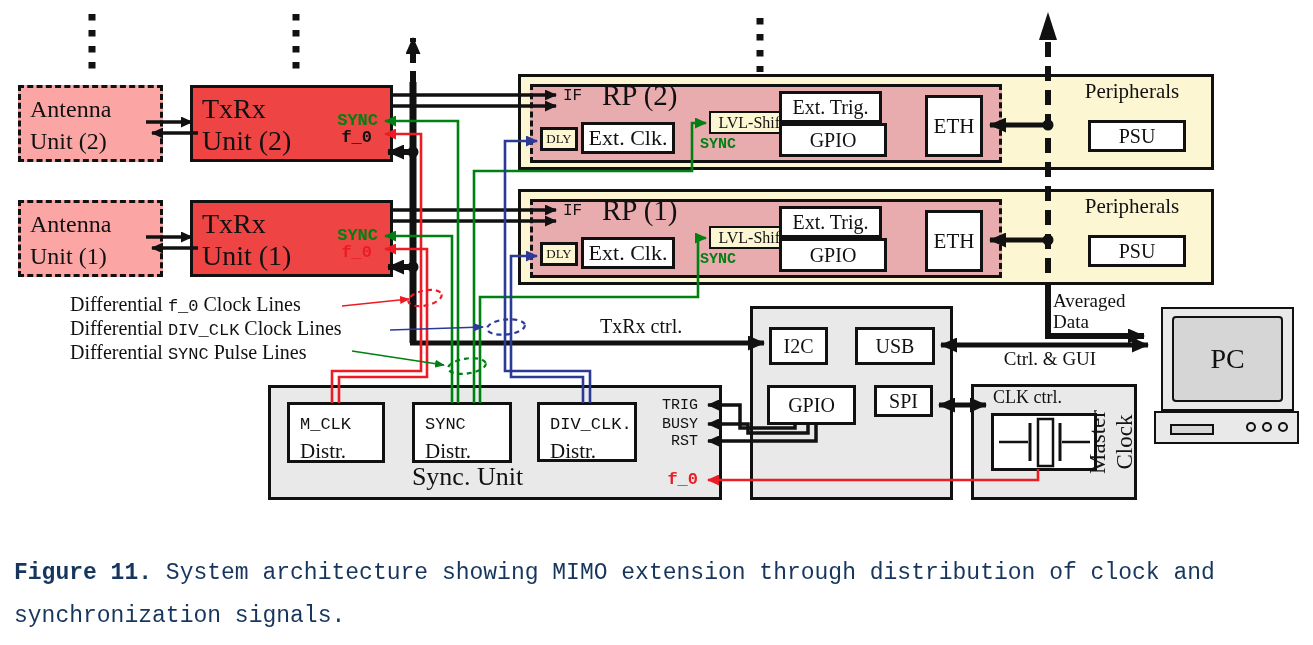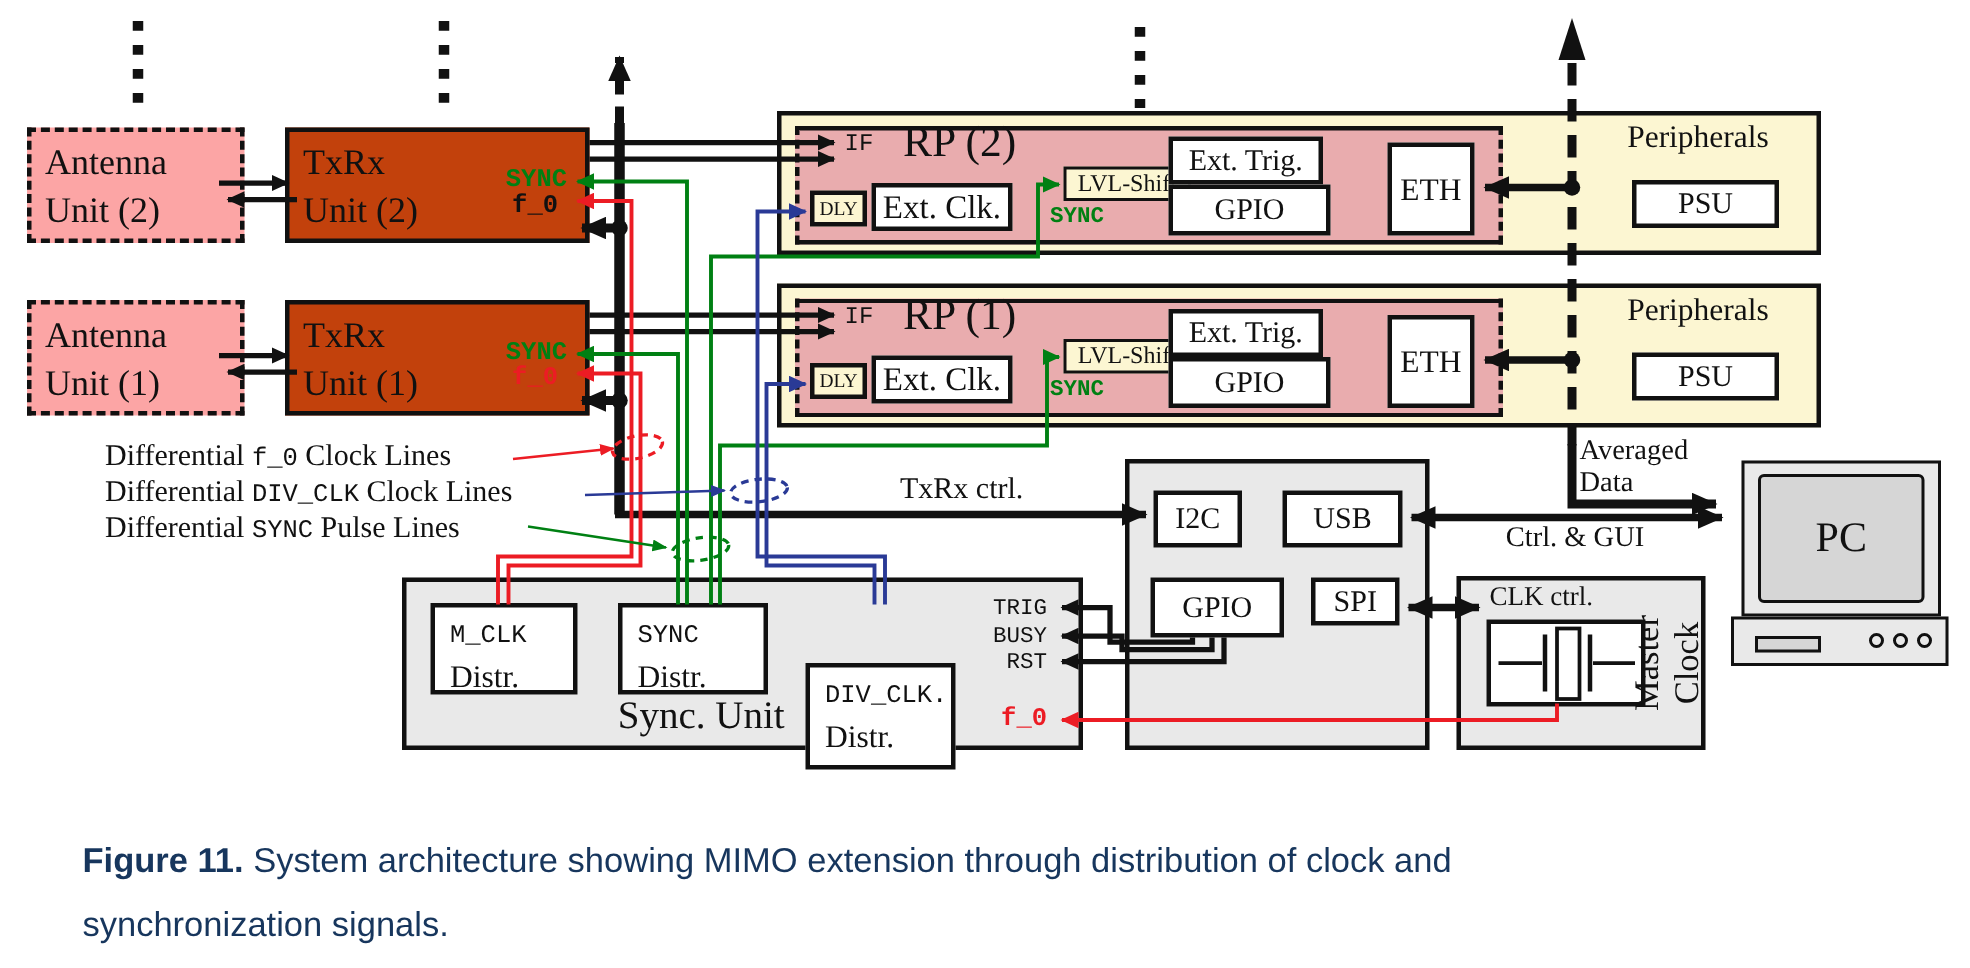--- a/index.html
+++ b/index.html
@@ -4,38 +4,38 @@
 <style>
   html,body{margin:0;padding:0;background:#fff;}
   #stage{position:relative;width:1313px;height:645px;background:#fff;overflow:hidden;
          font-family:"Liberation Serif","DejaVu Serif",serif;color:#111;}
   .abs{position:absolute;box-sizing:border-box;}
   .box{position:absolute;box-sizing:border-box;border:3px solid #111;}
   .serif{font-family:"Liberation Serif","DejaVu Serif",serif;}
   .mono{font-family:"Liberation Mono","DejaVu Sans Mono",monospace;}
   .center{display:flex;align-items:center;justify-content:center;text-align:center;}
   .antenna{background:#fca5a5;border:3px dashed #111;font-size:24px;line-height:32px;padding:5px 0 0 9px;}
-  .txrx{background:#c2410c;font-size:24px;line-height:32px;padding:5px 0 0 9px;}
+  .txrx{background:#ef4444;font-size:28px;line-height:32px;padding:5px 0 0 9px;}
   .yellowbig{background:#fcf6d2;}
   .pinkbox{background:#e9acae;border-top:3px solid #111;border-bottom:3px solid #111;
            border-left:3px dashed #111;border-right:3px dashed #111;}
   .white{background:#fff;}
   .ylw{background:#fcf6d2;}
   .gray{background:#e9e9e9;}
   .lbl{position:absolute;white-space:nowrap;}
   .right{text-align:right;}
   .grn{color:#008013;}
   .red{color:#ec1c24;}
   svg.overlay{position:absolute;left:0;top:0;pointer-events:none;}
   .distr{padding:6px 0 0 10px;font-size:21px;line-height:27px;}
   .distr .l1{font-family:"Liberation Mono","DejaVu Sans Mono",monospace;font-size:17px;}
   .pcscreen{border-radius:4px;}
   .dot3{position:absolute;width:10px;height:10px;border:2.5px solid #111;border-radius:50%;background:#e9e9e9;box-sizing:border-box;}
   .caption{position:absolute;left:14px;top:552px;width:1220px;
-           font-family:Liberation Sans, sans-serif;font-size:23px;line-height:43px;color:#17365d;margin-left:41px;}
+           font-family:Liberation Mono, monospace;font-size:23px;line-height:43px;color:#17365d;}
   .caption b{font-weight:700;}
   .rot{transform:rotate(-90deg);}
 </style>
 </head>
 <body>
 
 <div id="stage">
 
   <div class="box antenna" style="left:18px;top:85px;width:145px;height:77px;">
     <div>Antenna</div>
@@ -103,21 +103,21 @@
 
   <div class="box gray" style="left:268px;top:385px;width:454px;height:115px;"></div>
   <div class="box white distr" style="left:287px;top:402px;width:98px;height:61px;">
     <div class="l1">M_CLK</div>
     <div>Distr.</div>
   </div>
   <div class="box white distr" style="left:412px;top:402px;width:100px;height:61px;">
     <div class="l1">SYNC</div>
     <div>Distr.</div>
   </div>
-  <div class="box white distr" style="left:537px;top:402px;width:100px;height:71px;margin-top:40px;">
+  <div class="box white distr" style="left:537px;top:402px;width:100px;height:60px;">
     <div class="l1">DIV_CLK.</div>
     <div>Distr.</div>
   </div>
 
   <div class="box gray" style="left:750px;top:306px;width:203px;height:194px;"></div>
   <div class="box white center" style="left:769px;top:327px;width:59px;height:38px;font-size:20px;">
       <span>I2C</span>
     </div>
   <div class="box white center" style="left:855px;top:327px;width:80px;height:38px;font-size:20px;">
       <span>USB</span>

